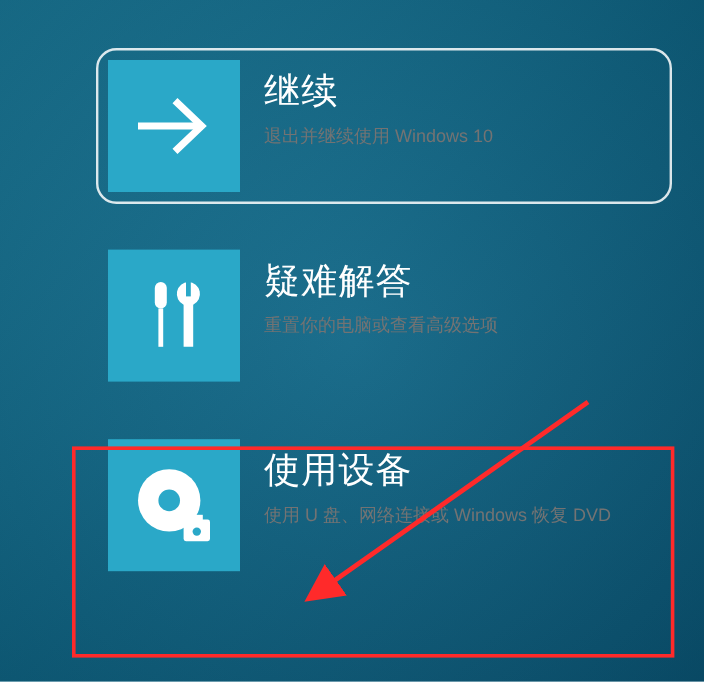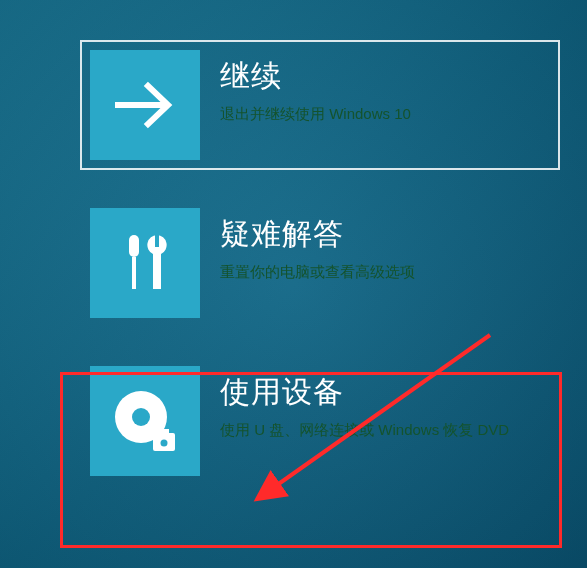--- a/index.html
+++ b/index.html
@@ -26,20 +26,21 @@
     top: 40px;
     left: 80px;
     width: 480px;
   }
   .option {
     display: flex;
     align-items: flex-start;
     padding: 10px;
     margin-bottom: 28px;
     cursor: pointer;
+    border-radius: 17px;
   }
   .option.selected {
     border: 2px solid rgba(255,255,255,0.85);
     padding: 8px;
   }
   .tile {
     width: 110px;
     height: 110px;
     background: #2aa8c8;
     display: flex;
@@ -52,21 +53,21 @@
     padding-top: 6px;
   }
   .title {
     font-size: 30px;
     font-weight: 300;
     margin: 0 0 6px 0;
     letter-spacing: 1px;
   }
   .desc {
     font-size: 15px;
-    color: #14532d;
+    color: #737373;
     line-height: 1.4;
     max-width: 320px;
   }
   
   .annot-box {
     position: absolute;
     left: 60px;
     top: 372px;
     width: 496px;
     height: 170px;

